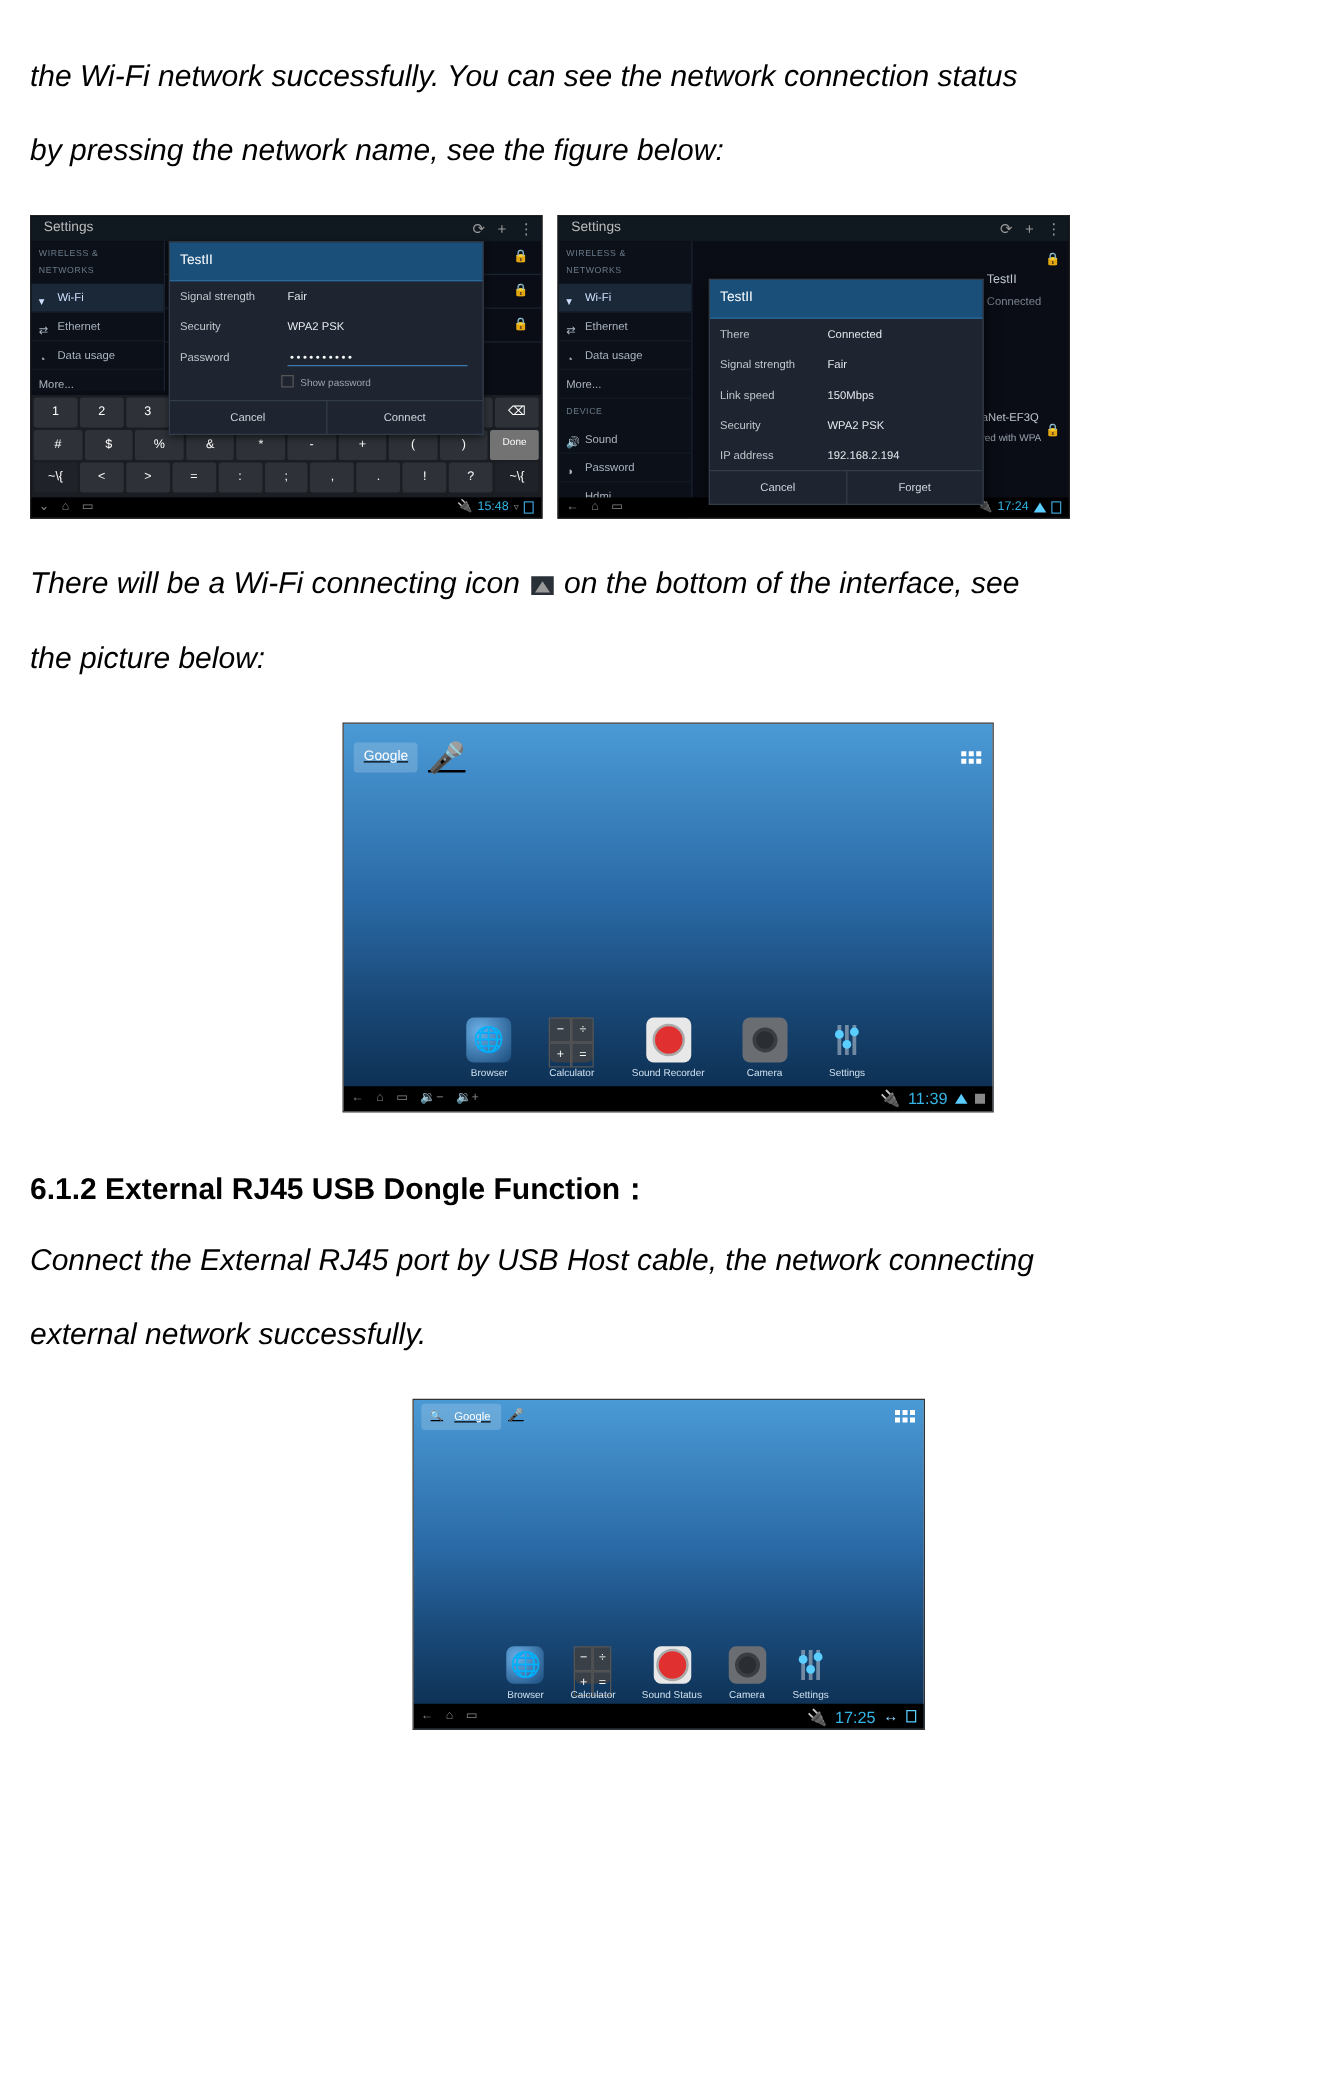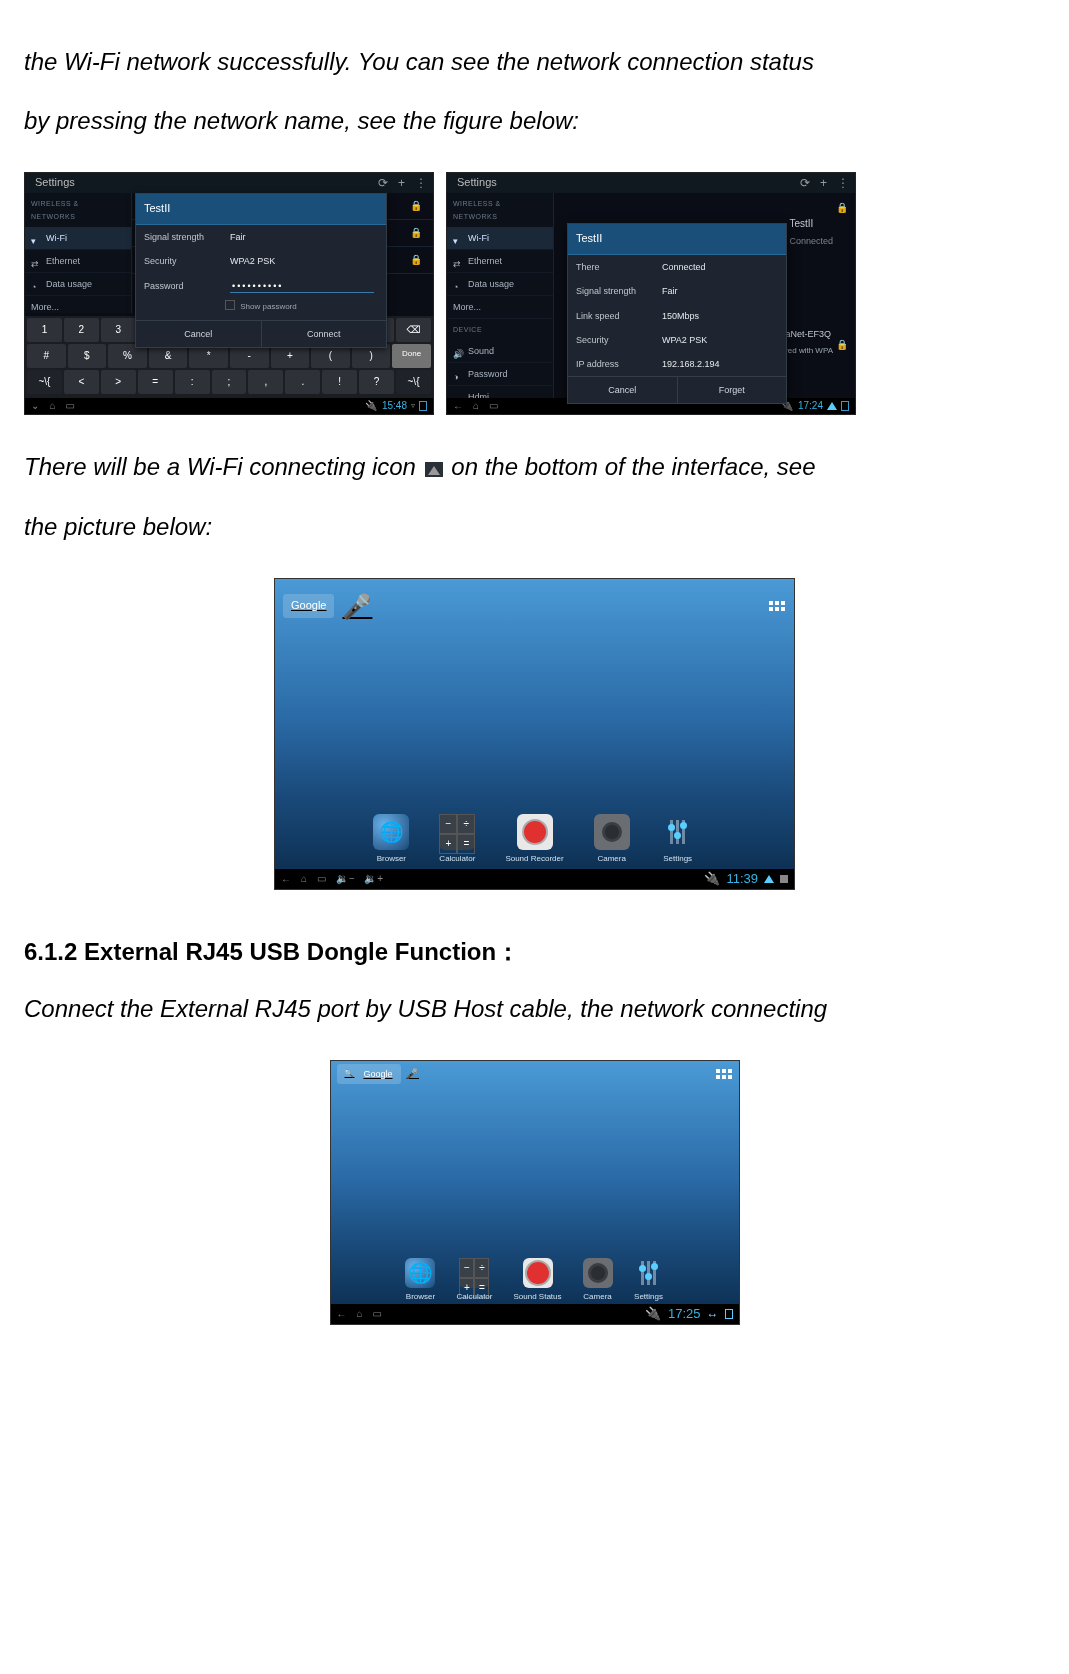--- a/index.html
+++ b/index.html
@@ -544,20 +544,21 @@
       <span class="wifi-icon"></span>
       <span class="small-dl"></span>
     </span>
   </div>
 </div>
 
 <div class="section-heading">6.1.2 External RJ45 USB Dongle Function：</div>
 
 <div class="paragraph">
   <span>Connect the External RJ45 port by USB Host cable, the network connecting</span>
+  <div class="paragraph-line2"><span>external network successfully.</span></div>
 </div>
 
 <div class="ss-home ss4">
   <div class="home-topbar">
     <div class="google-pill">
       <span style="font-size:8px;margin-right:3px;">🔍</span>
       <span>Google</span>
     </div>
     <span style="margin-left:6px;color:#fff;font-size:10px;" class="mic-ic">🎤</span>
     <div class="apps-ic">

